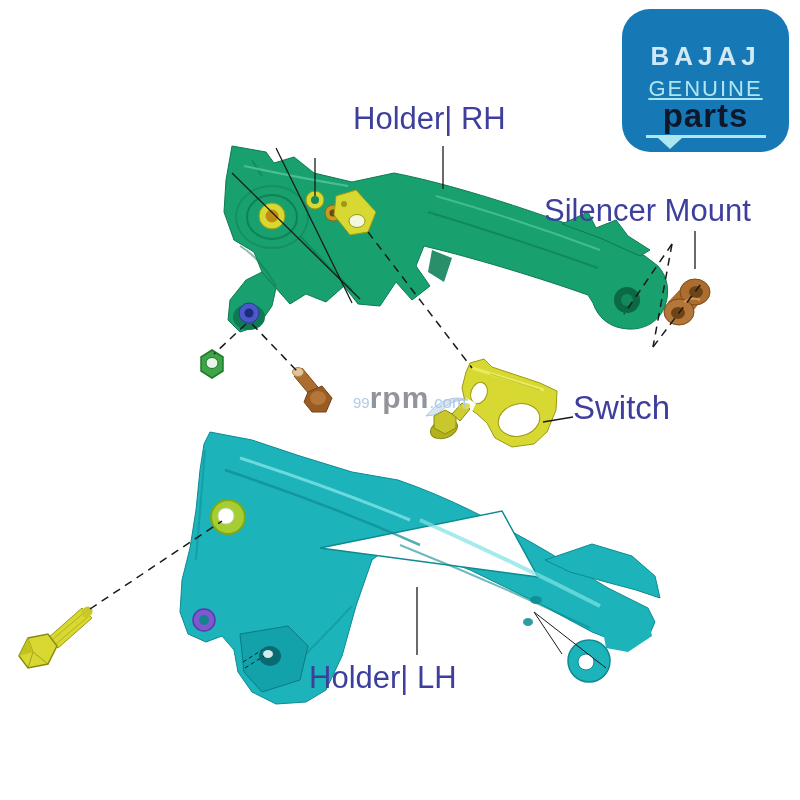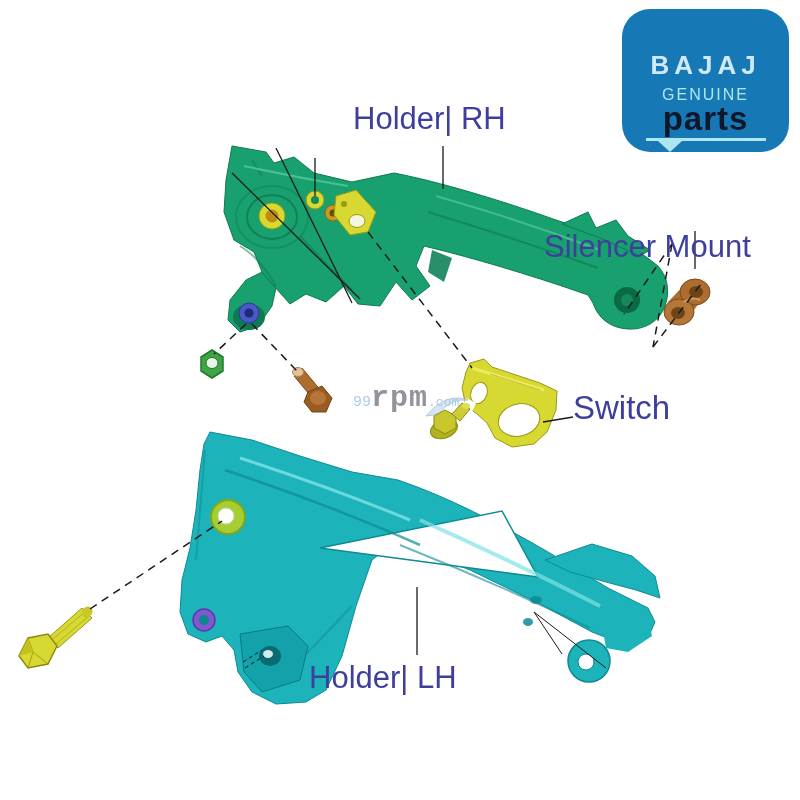--- a/index.html
+++ b/index.html
@@ -29,37 +29,37 @@
     font-family:"Liberation Sans",sans-serif;overflow:hidden;
   }
   .scene-svg{position:absolute;left:0;top:0;}
   .part-label{
     position:absolute;color:var(--label-text);
     font-size:31px;letter-spacing:0px;white-space:nowrap;
   }
   .label-brake{line-height:46px;font-size:33px;}
   .watermark{
     position:absolute;left:353px;top:381px;white-space:nowrap;
-    display:flex;align-items:baseline;opacity:.95;font-family:Liberation Mono, monospace;
+    display:flex;align-items:baseline;opacity:.95;
   }
   .wm-num{color:var(--watermark-blue);font-size:15px;}
   .wm-brand{color:var(--watermark-gray);font-size:30px;font-weight:bold;letter-spacing:1px;}
-  .wm-suffix{color:var(--watermark-blue);font-size:13px;}
+  .wm-suffix{color:var(--watermark-blue);font-size:17px;}
   .logo{
     position:absolute;left:622px;top:9px;width:167px;height:143px;
     background:var(--logo-blue);border-radius:28px;
     display:flex;flex-direction:column;align-items:center;justify-content:flex-start;
-    padding-top:9px;box-sizing:border-box;
+    padding-top:0;box-sizing:border-box;
   }
   .logo-brand{
     margin-top:34px;color:#cfeaf6;font-size:26px;font-weight:bold;
     letter-spacing:5px;line-height:1;
   }
   .logo-genuine{
-    margin-top:9px;color:var(--logo-cyan);font-size:16px;letter-spacing:2px;line-height:1;
+    margin-top:9px;color:var(--logo-cyan);font-size:22px;letter-spacing:2px;line-height:1;text-decoration:underline;
   }
   .logo-parts{
     margin-top:-1px;color:#0f172a;font-size:33px;font-weight:bold;
     letter-spacing:1px;line-height:1;
   }
   .logo-rule{
     position:relative;margin-top:3px;width:120px;height:3px;background:var(--logo-cyan);
   }
   .logo-rule .arrow{
     position:absolute;left:12px;top:3px;width:0;height:0;
@@ -244,21 +244,21 @@
     <line x1="672" y1="244" x2="653" y2="347"></line>
     <line x1="653" y1="347" x2="704" y2="280"></line>
     <line x1="90" y1="609" x2="222" y2="521"></line>
     <line x1="243" y1="662" x2="262" y2="650" stroke-dasharray="4 3" stroke-width="1"></line>
     <line x1="245" y1="668" x2="264" y2="656" stroke-dasharray="4 3" stroke-width="1"></line>
   </g>
 </svg>
 
 <div class="part-label" style="left:353px;top:101px;">Holder| RH</div>
 
-<div class="part-label" style="left:544px;top:193px;margin-top:36px;">Silencer Mount</div>
+<div class="part-label" style="left:544px;top:193px;">Silencer Mount</div>
 
 <div class="part-label label-brake" style="left:573px;top:385px;">
   <div>Switch</div>
 </div>
 
 <div class="part-label" style="left:309px;top:660px;">Holder| LH</div>
 
 <div class="watermark">
   <span class="wm-num">99</span>
     <span class="wm-brand">rpm</span>

